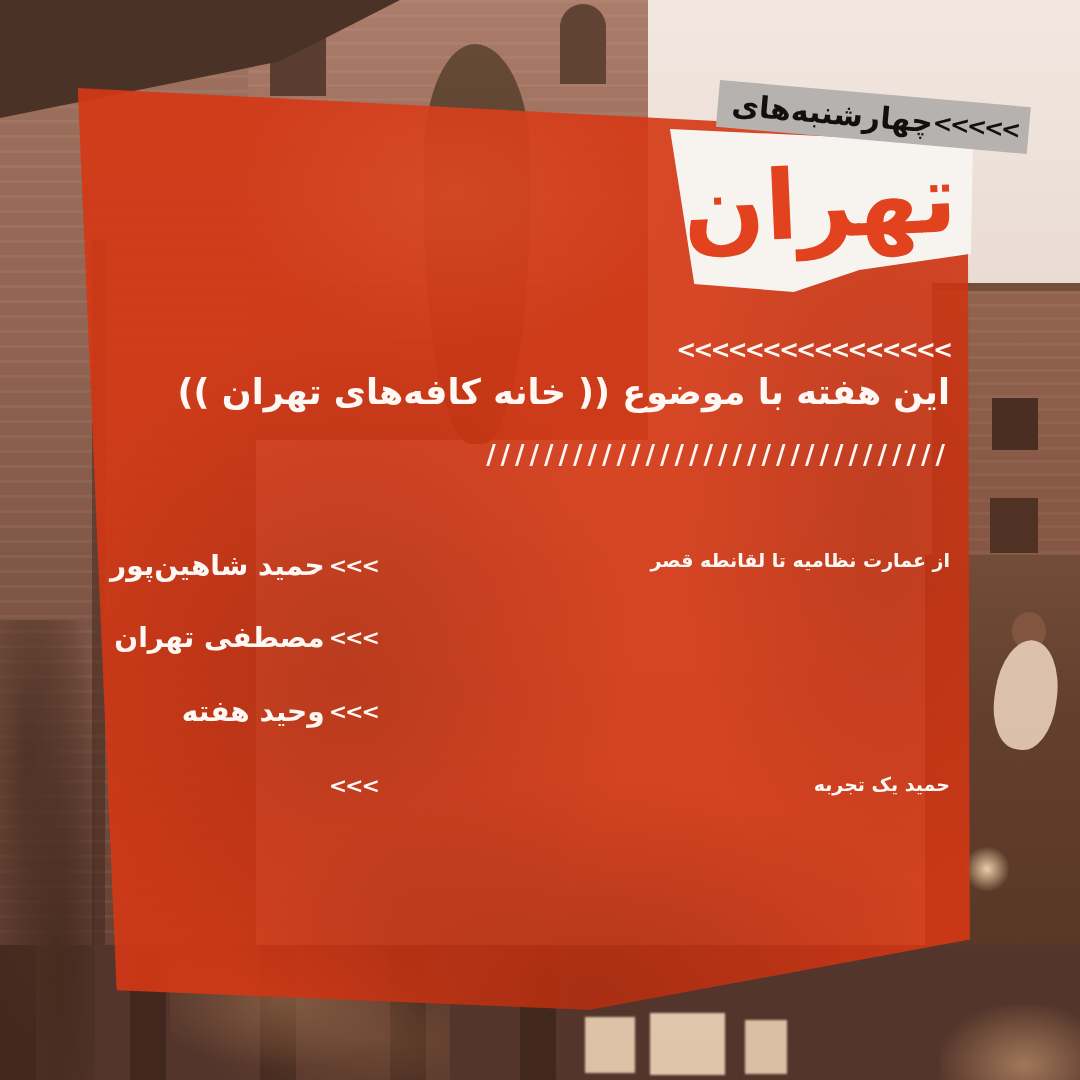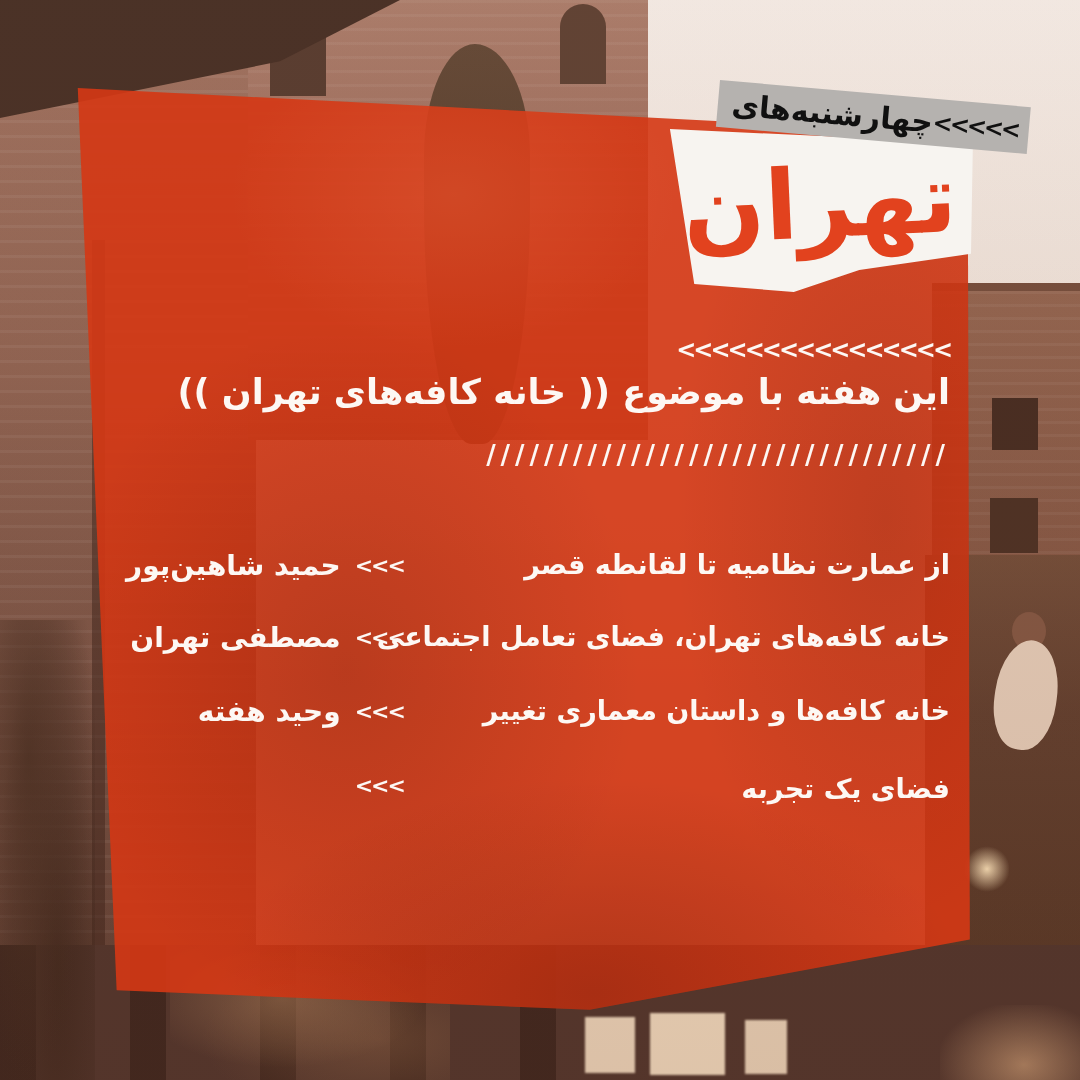--- a/index.html
+++ b/index.html
@@ -79,23 +79,23 @@
   .chev{unicode-bidi:bidi-override;direction:ltr;white-space:nowrap;}
   .badge-chev{font-size:24px;font-weight:bold;color:#101010;letter-spacing:-3px;}
 
   
   .txt{z-index:5;color:#fdf8f4;}
   .h-chevrons{right:130px;top:336px;font-size:24px;font-weight:bold;letter-spacing:-3px;}
   .h-title{right:130px;top:372px;font-size:35px;font-weight:bold;direction:rtl;white-space:nowrap;}
   .h-slashes{right:130px;top:440px;font-size:26px;font-weight:bold;letter-spacing:5px;}
 
   
-  .topic{right:130px;font-size:27px;font-weight:bold;direction:rtl;white-space:nowrap;}
+  .topic{right:130px;font-size:19px;font-weight:bold;direction:rtl;white-space:nowrap;}
   .t1{top:549px}.t2{top:621px}.t3{top:695px}.t4{top:773px}
-  .speaker{right:676px;display:flex;align-items:center;gap:14px;direction:ltr;white-space:nowrap;}
+  .speaker{right:702px;display:flex;align-items:center;gap:4px;direction:ltr;white-space:nowrap;}
   .s1{top:549px}.s2{top:621px}.s3{top:695px}.s4{top:773px}
   .speaker-name{font-size:28px;font-weight:bold;direction:rtl;}
   .speaker-chev{font-size:22px;font-weight:bold;letter-spacing:-2px;}
 </style>
 </head>
 <body>
 
 <div class="stage">
 
   <div class="abs photo">
@@ -133,23 +133,21 @@
   <div class="abs badge">
     <span class="badge-label">چهارشنبه‌های</span>
     <span class="chev badge-chev">&lt;&lt;&lt;&lt;&lt;</span>
   </div>
 
   <div class="abs txt h-chevrons chev">&lt;&lt;&lt;&lt;&lt;&lt;&lt;&lt;&lt;&lt;&lt;&lt;&lt;&lt;&lt;&lt;</div>
   <div class="abs txt h-title">این هفته با موضوع (( خانه کافه‌های تهران ))</div>
   <div class="abs txt h-slashes chev">////////////////////////////////</div>
 
   <div class="abs txt topic t1">از عمارت نظامیه تا لقانطه قصر</div>
-  <div class="abs txt topic t2">خانه کافه‌های تهران، فضای تعامل اجتماعی</div>
-  <div class="abs txt topic t3">خانه کافه‌ها و داستان معماری تغییر</div>
-  <div class="abs txt topic t4">فضای یک تجربه</div>
+  <div class="abs txt topic t4">حمید یک تجربه</div>
 
   <div class="abs txt speaker s1">
     <span class="speaker-name">حمید شاهین‌پور</span>
     <span class="chev speaker-chev">&lt;&lt;&lt;</span>
   </div>
   <div class="abs txt speaker s2">
     <span class="speaker-name">مصطفی تهران</span>
     <span class="chev speaker-chev">&lt;&lt;&lt;</span>
   </div>
   <div class="abs txt speaker s3">

